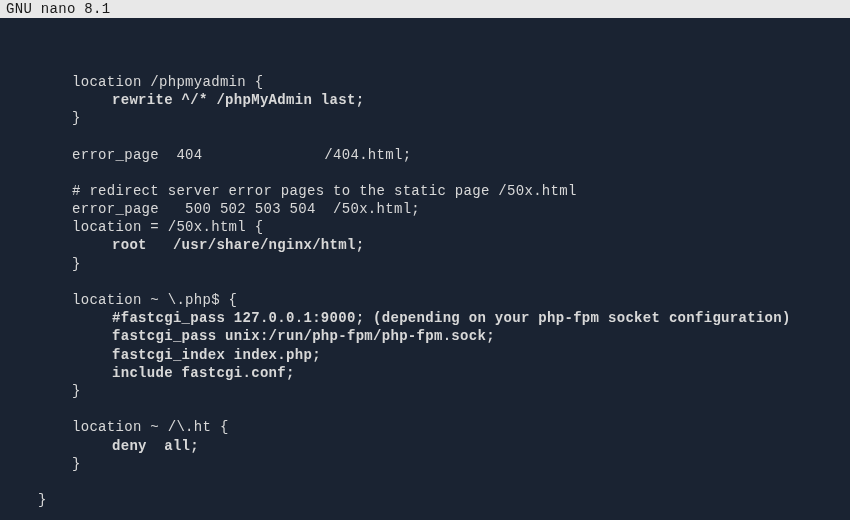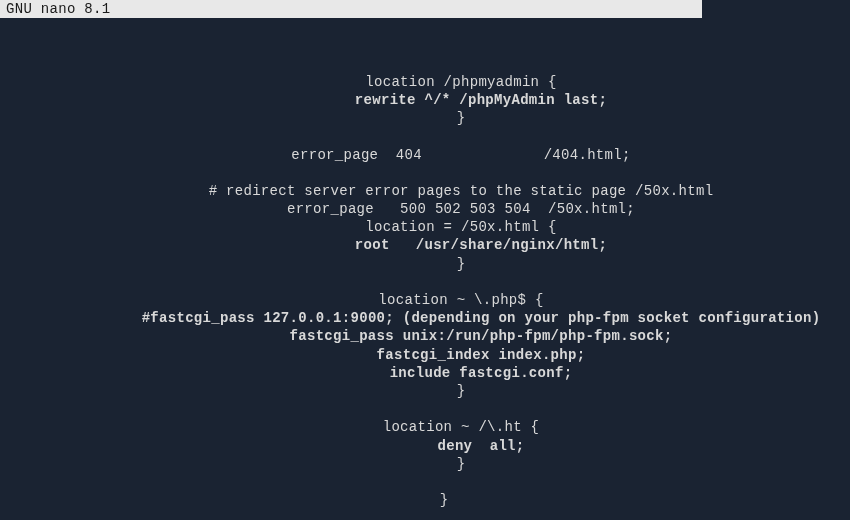--- a/index.html
+++ b/index.html
@@ -11,30 +11,29 @@
       font-size: 14px;
       line-height: 1.3;
       letter-spacing: 0.3px;
       overflow: hidden;
     }
     .title-bar {
       background: #e8e8e8;
       color: #1a1a1a;
       padding: 0 6px;
       font-weight: normal;
-      width: 702px;
+      width: 850px;
     }
     .editor-area {
       color: #d8d8d8;
       white-space: pre;
     }
     .code-line {
       padding: 0;
       min-height: 1.3em;
-      text-align: center;
     }
     .ml-0 { margin-left: 0px; }
     .ml-4 { margin-left: 38px; }
     .ml-8 { margin-left: 72px; }
     .ml-12 { margin-left: 112px; font-weight: bold; }
   </style>
 </head>
 <body>
 
 <div class="title-bar">  GNU nano 8.1</div>

